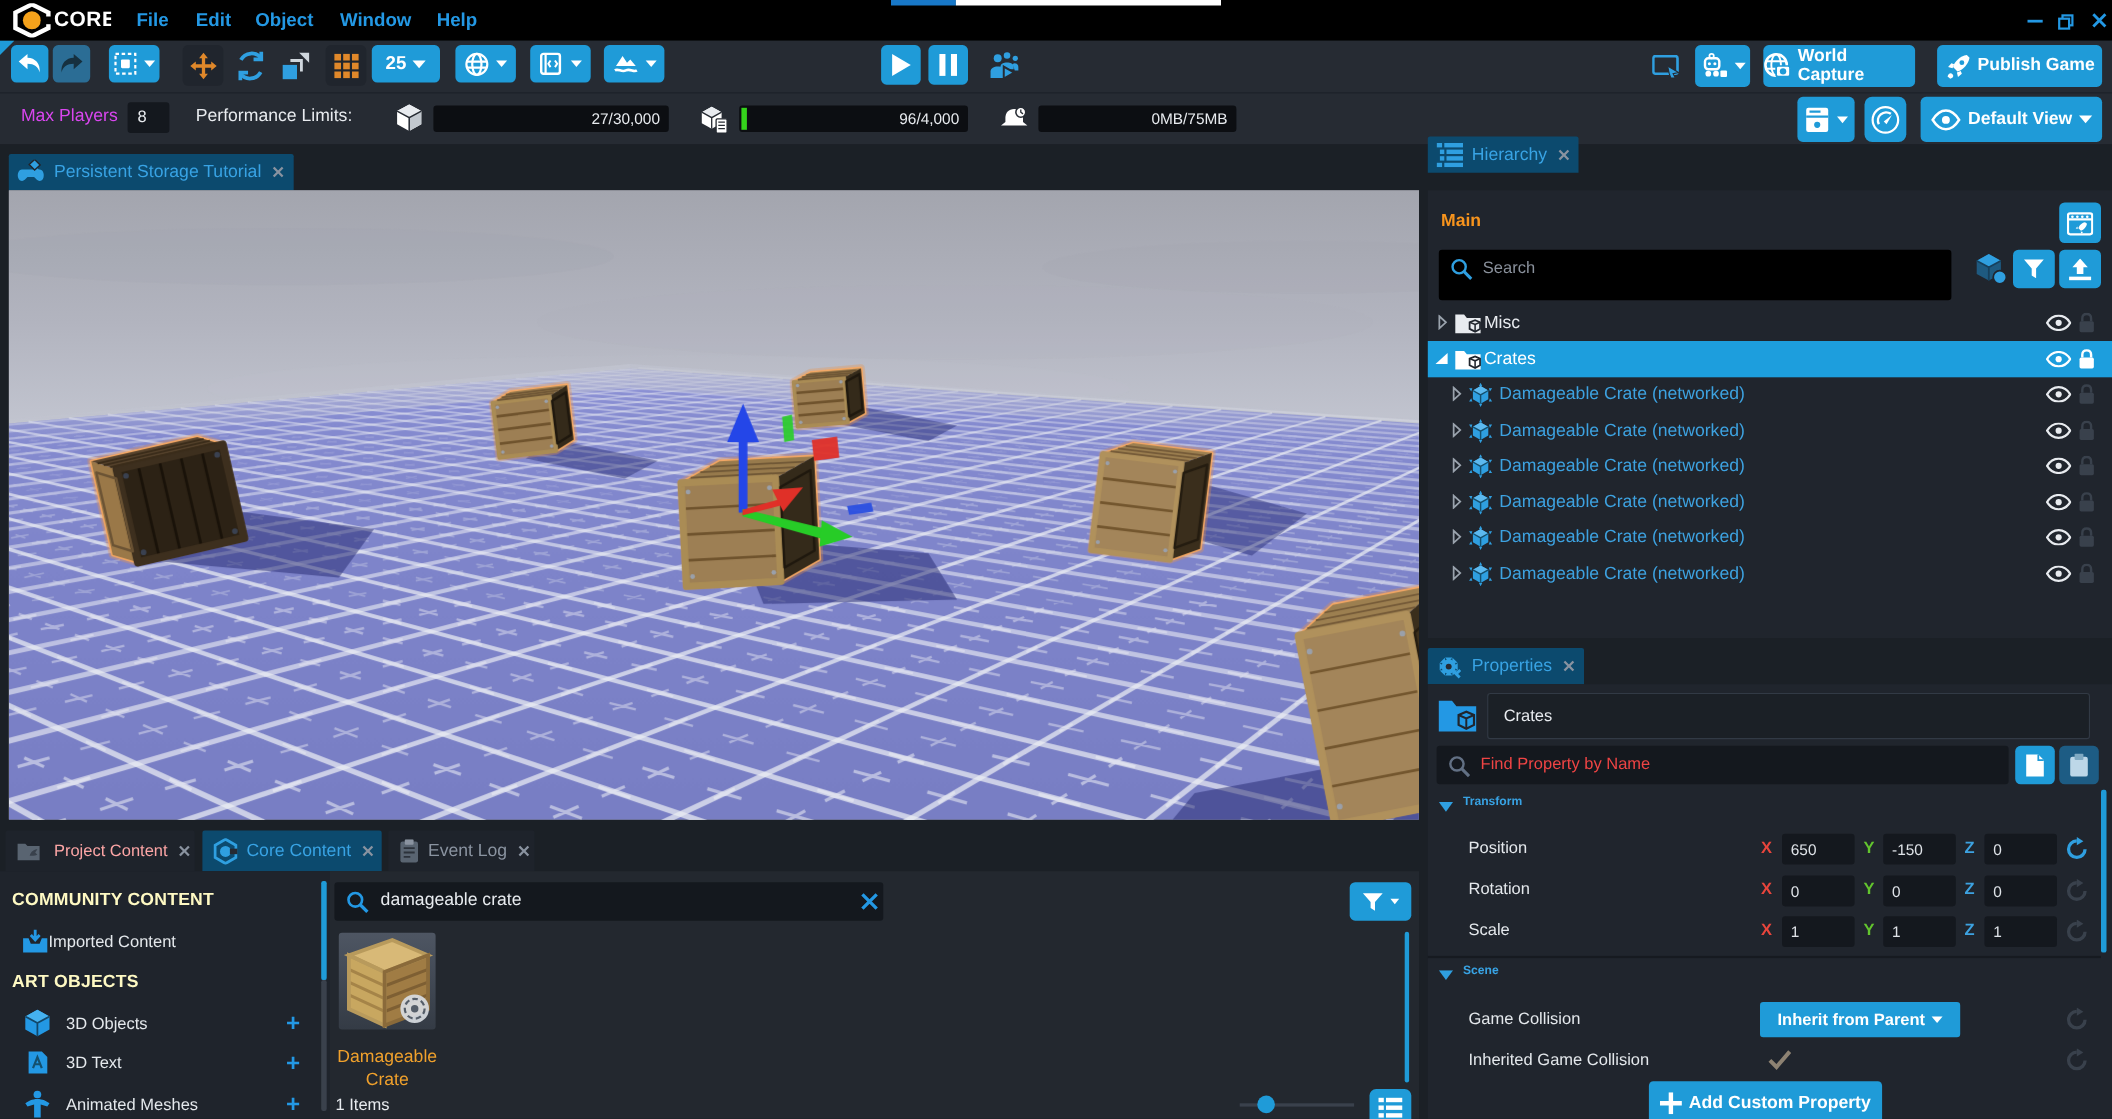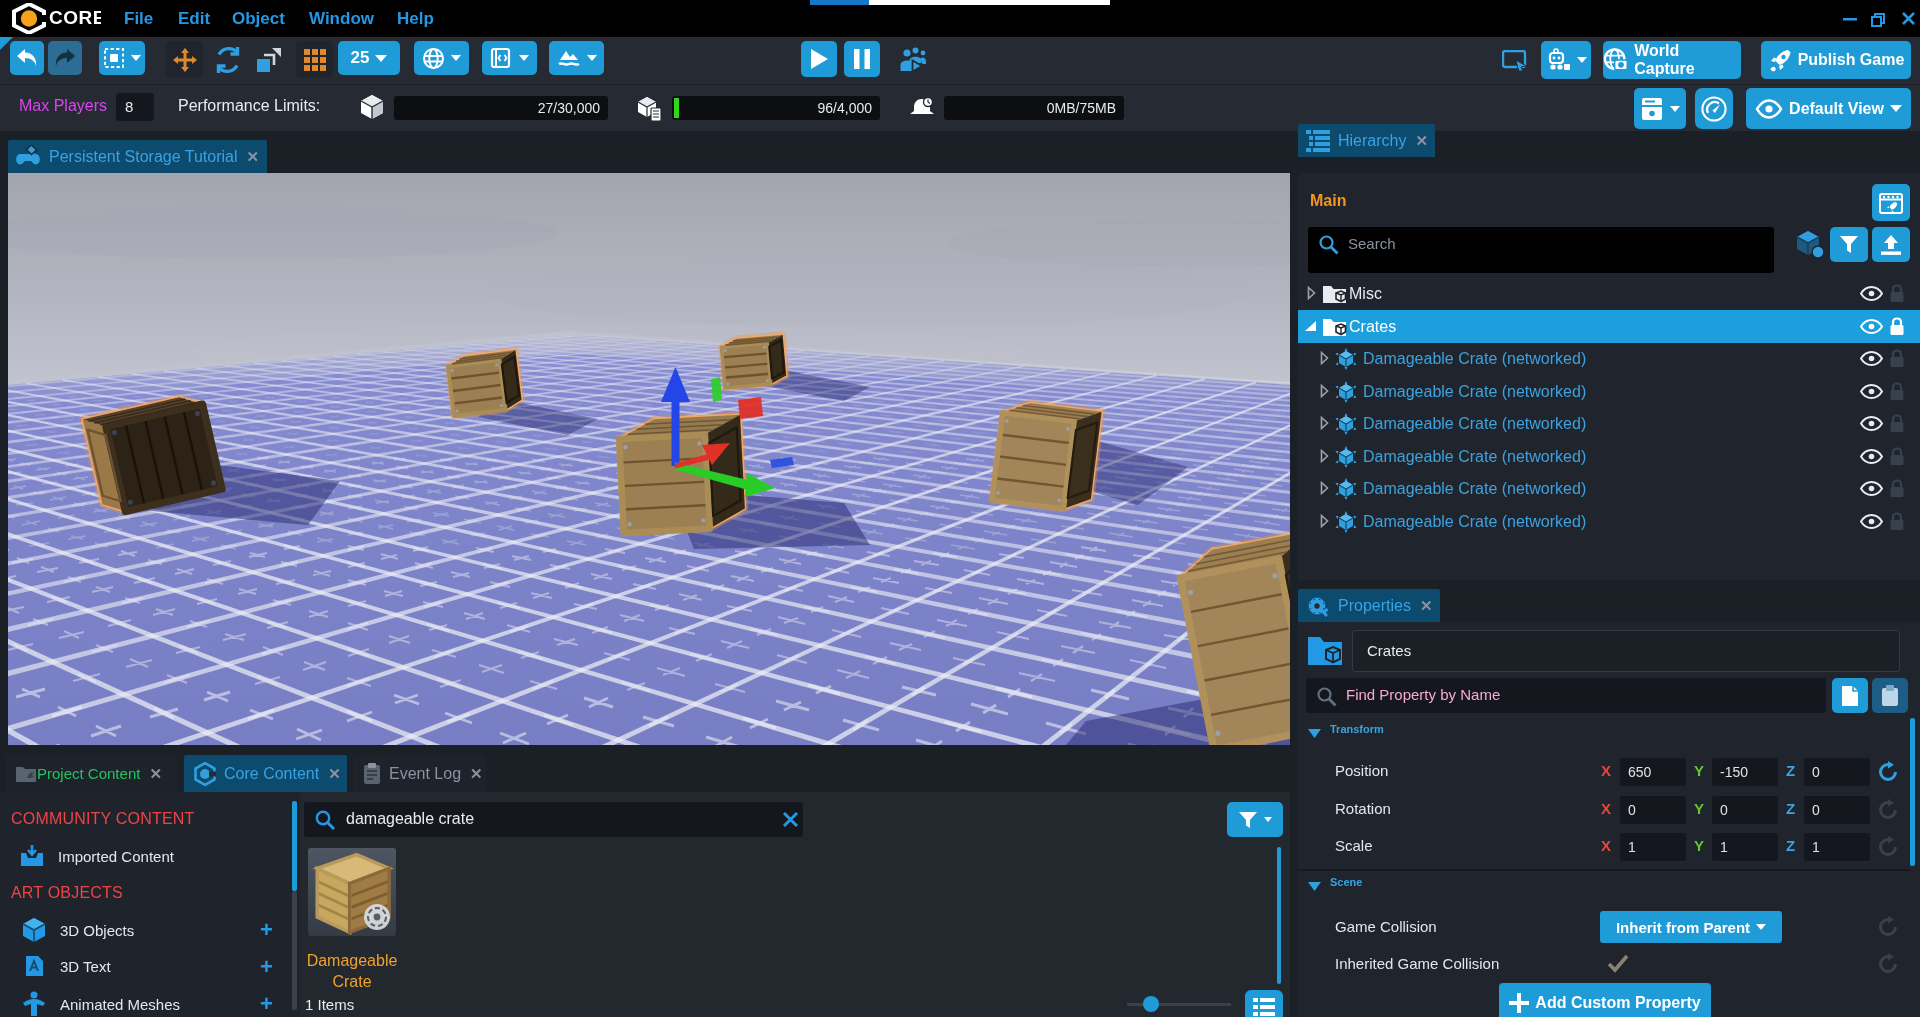--- a/index.html
+++ b/index.html
@@ -17,21 +17,21 @@
 .tab{position:absolute;background:#0c4a6e;display:flex;align-items:center;border-radius:2px 2px 0 0;white-space:nowrap}
 .tabx{color:#8a93a0;font-size:15px;font-weight:bold;margin-left:9px}
 .bluetext{color:#38a3e4}
 .field{background:#14181e;border-radius:3px;color:#e8ebef}
 .row-label{color:#e4e8ec;font-size:15px}
 .xyz{font-weight:bold;font-size:15px}
 .xyzf{position:absolute;width:66px;height:28px;background:#14181e;border-radius:3px;color:#dfe3e8;font-size:14px;line-height:28px;padding-left:8px}
 .hrow{position:absolute;left:1298px;width:622px;height:33px;display:flex;align-items:center}
 .hrow .nm{font-size:16px}
 .sec{color:#38a3e4;font-weight:bold;font-size:11px}
-.sidebar-h{color:#ef4444;font-weight:normal;font-size:16px;letter-spacing:0.2px}
+.sidebar-h{color:#fef9c3;font-weight:bold;font-size:16px;letter-spacing:0.2px}
 .srow{position:absolute;display:flex;align-items:center;color:#e4e8ec;font-size:15px}
 .plus{color:#2398e4;font-size:22px;font-weight:bold}
 </style></head>
 <body>
 
 <div id="titlebar">
  <svg class="abs" style="left:11px;top:3px" width="36" height="31" viewBox="0 0 36 31">
   <polygon points="18,1 33,8.5 33,22.5 18,30 3,22.5 3,8.5" fill="none" stroke="#fff" stroke-width="4"></polygon>
   <circle cx="18" cy="15.5" r="8.2" fill="#f5a21b"></circle>
   <rect x="26" y="12" width="10" height="7" fill="#000"></rect>
@@ -480,21 +480,21 @@
 <polygon points="703.0,206.0 712.0,204.0 714.0,227.0 705.0,229.0" fill="#2ecc2e" fill-opacity="0.95"></polygon>
 <polygon points="762.0,287.0 784.0,284.0 786.0,292.0 764.0,295.0" fill="#2a4fe0" fill-opacity="0.95"></polygon>
     </svg>
 </div>
 
 <div class="tab" style="left:5px;top:755px;width:172px;height:37px;background:#1e232b">
  <svg style="margin-left:10px" width="22" height="18" viewBox="0 0 22 18">
   <path d="M1 2 L8 2 L10 4 L21 4 L21 17 L1 17 Z" fill="#596471"></path>
   <path d="M12 13 C13 9 16 7 19 7 L17 10 L19 12 C16 13 14 13 12 13 Z" fill="#39414c"></path>
  </svg>
- <span style="color:#22c55e;font-size:15px;margin-left:0">Project Content</span>
+ <span style="color:#fca5a5;font-size:15px;margin-left:12px">Project Content</span>
  <span class="tabx">✕</span>
 </div>
 <div class="tab" style="left:184px;top:755px;width:163px;height:37px">
  <svg style="margin-left:10px" width="22" height="24" viewBox="0 0 22 24">
   <polygon points="11,1 20.5,6.5 20.5,17.5 11,23 1.5,17.5 1.5,6.5" fill="none" stroke="#2f9fe0" stroke-width="2.6"></polygon>
   <circle cx="11" cy="12" r="5" fill="#2f9fe0"></circle>
   <rect x="15" y="9.5" width="7" height="5" fill="#252a33"></rect>
  </svg>
  <span class="bluetext" style="font-size:16px;margin-left:8px">Core Content</span>
  <span class="tabx">✕</span>
@@ -510,21 +510,21 @@
 </div>
 
 <div class="panel" style="left:0;top:792px;width:300px;height:225px;background:#1f242c"></div>
 <div class="panel" style="left:300px;top:792px;width:990px;height:225px;background:#23282f"></div>
 <div class="sidebar-h abs" style="left:11px;top:810px">COMMUNITY CONTENT</div>
 <div class="srow" style="left:20px;top:845px">
  <svg width="24" height="22" viewBox="0 0 24 22">
   <path d="M12 0 L12 9 M8 5 L12 9.5 L16 5" stroke="#2398e4" stroke-width="2.6" fill="none"></path>
   <path d="M1 8 L6 8 L8 13 L16 13 L18 8 L23 8 L23 21 L1 21 Z" fill="#2398e4"></path>
  </svg>
- <span style="margin-left:14px">Imported Content</span>
+ <span style="">Imported Content</span>
 </div>
 <div class="sidebar-h abs" style="left:11px;top:884px">ART OBJECTS</div>
 <div class="srow" style="left:22px;top:917px">
  <svg width="24" height="26" viewBox="0 0 24 26">
   <path d="M12 1 L23 7 L23 19 L12 25 L1 19 L1 7 Z" fill="#2398e4"></path>
   <path d="M12 1 L23 7 L12 13 L1 7 Z" fill="#45b2f0"></path>
   <path d="M12 13 L12 25 M1 7 L12 13 L23 7" stroke="#12486b" stroke-width="1.6" fill="none"></path>
  </svg>
  <span style="margin-left:14px">3D Objects</span>
 </div>
@@ -824,21 +824,21 @@
  <path d="M2 4 L14 4 L18 9 L36 9 L36 32 L2 32 Z" fill="#2398e4"></path>
  <path d="M20 17 L27 14 L34 17 L34 26 L27 29.5 L20 26 Z" fill="#2398e4" stroke="#20252d" stroke-width="2"></path>
  <path d="M20 17 L27 20 L34 17 M27 20 L27 29" stroke="#20252d" stroke-width="1.8" fill="none"></path>
 </svg>
 <div class="abs" style="left:1352px;top:630px;width:548px;height:42px;background:#1b2026;border:1px solid #323a45;border-radius:3px;color:#e8ebef;font-size:15px;line-height:40px;padding-left:14px">Crates</div>
 <div class="abs field" style="left:1306px;top:678px;width:520px;height:35px;background:#14181e">
  <svg class="abs" style="left:10px;top:8px" width="21" height="21" viewBox="0 0 21 21">
   <circle cx="8.5" cy="8.5" r="6" fill="none" stroke="#627084" stroke-width="2.2"></circle>
   <path d="M13 13 L19.5 19.5" stroke="#627084" stroke-width="2.8"></path>
  </svg>
- <span class="abs" style="left:40px;top:8px;font-size:15px;color:#f9a8d4">Find Property by Name</span>
+ <span class="abs" style="left:40px;top:8px;font-size:15px;color:#ef4444">Find Property by Name</span>
 </div>
 <div class="btn" style="left:1832px;top:678px;width:36px;height:35px">
  <svg width="18" height="22" viewBox="0 0 18 22">
       <path d="M1 1 L12 1 L17 6 L17 21 L1 21 Z" fill="#fff"></path>
       <path d="M12 1 L12 6 L17 6" fill="none" stroke="#1f9bd8" stroke-width="1.6"></path>
     </svg>
 </div>
 <div class="btn" style="left:1872px;top:678px;width:36px;height:35px;background:#1d5c84">
  <svg width="18" height="22" viewBox="0 0 18 22">
       <rect x="1" y="3" width="16" height="18" rx="2" fill="#bdd7e8"></rect>

